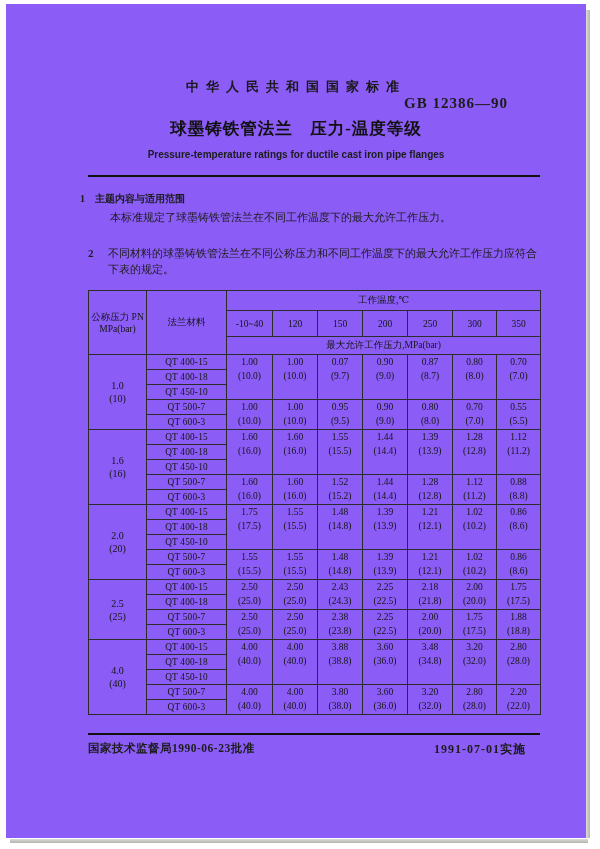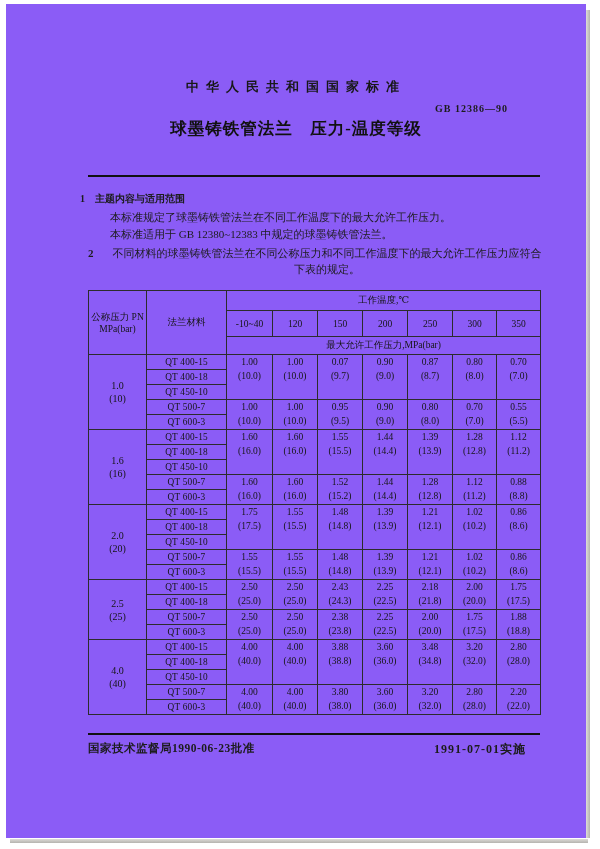--- a/index.html
+++ b/index.html
@@ -19,43 +19,43 @@
     background:linear-gradient(to right,#dedcd8,#b5b3af); }
   .edge-b { position:absolute; left:10px; top:839px; width:578px; height:4px;
     background:linear-gradient(to bottom,#dedcd8,#b5b3af); }
 
   .org-line {
     position:absolute; left:0; top:74px; width:580px;
     text-align:center; font-weight:bold; font-size:13px; letter-spacing:7px;
     color:#181818;
   }
   .std-no {
-    position:absolute; right:78px; top:99px;
-    font-weight:bold; font-size:10px; letter-spacing:1px;
+    position:absolute; right:78px; top:91px;
+    font-weight:bold; font-size:15px; letter-spacing:1px;
   }
   .main-title {
     position:absolute; left:0; top:114px; width:580px;
     text-align:center; font-weight:bold; font-size:16.5px; letter-spacing:1px;
     color:#111;
   }
   .en-title {
     position:absolute; left:0; top:145px; width:580px;
     text-align:center; font-weight:bold; font-size:10px;
     font-family:"Liberation Sans","DejaVu Sans",sans-serif;
   }
   .rule { position:absolute; left:82px; width:452px; height:2px; background:#111; }
   .rule-header { top:171px; }
   .rule-footer { top:729px; }
 
   .clause-head { position:absolute; left:74px; font-size:10px; font-weight:bold; }
   .clause-head .cno { margin-right:10px; }
   .para { position:absolute; left:104px; width:436px; font-size:11px; line-height:15px; }
   .clause-flex { position:absolute; left:82px; width:458px; display:flex; font-size:11px; line-height:16px; }
   .clause-flex .cno { width:20px; flex:none; font-weight:bold; }
-  .clause-flex .ctext { flex:1;text-align:center; }
+  .clause-flex .ctext { flex:1; }
 
   table.ratings {
     position:absolute; left:82px; top:286px; width:452px;
     border-collapse:collapse; table-layout:fixed;
     font-size:9.5px; color:#151515;
   }
   table.ratings th, table.ratings td {
     border:1px solid #2c2c2c; text-align:center; padding:0; font-weight:normal;
   }
   thead tr.h1 { height:20px; }
@@ -80,27 +80,27 @@
   }
 </style>
 </head>
 <body>
 
 <div class="page">
 
   <div class="org-line">中华人民共和国国家标准</div>
   <div class="std-no">GB 12386—90</div>
   <div class="main-title">球墨铸铁管法兰　压力-温度等级</div>
+  <div class="en-title">Pressure-temperature ratings for ductile cast iron pipe flanges</div>
   <div class="rule rule-header"></div>
 
   <div class="clause-head" style="top:188px">
     <span class="cno">1</span><span>主题内容与适用范围</span>
   </div>
   <div class="para" style="top:206px">本标准规定了球墨铸铁管法兰在不同工作温度下的最大允许工作压力。</div>
-  <div class="para" style="top:223px">本标准适用于 GB 12380~12383 中规定的球墨铸铁管法兰。</div>
 
   <div class="clause-flex" style="top:241px">
     <span class="cno">2</span>
     <div class="ctext">不同材料的球墨铸铁管法兰在不同公称压力和不同工作温度下的最大允许工作压力应符合下表的规定。</div>
   </div>
 
   <table class="ratings">
     <colgroup>
       <col style="width:58px">
         <col style="width:80px">

